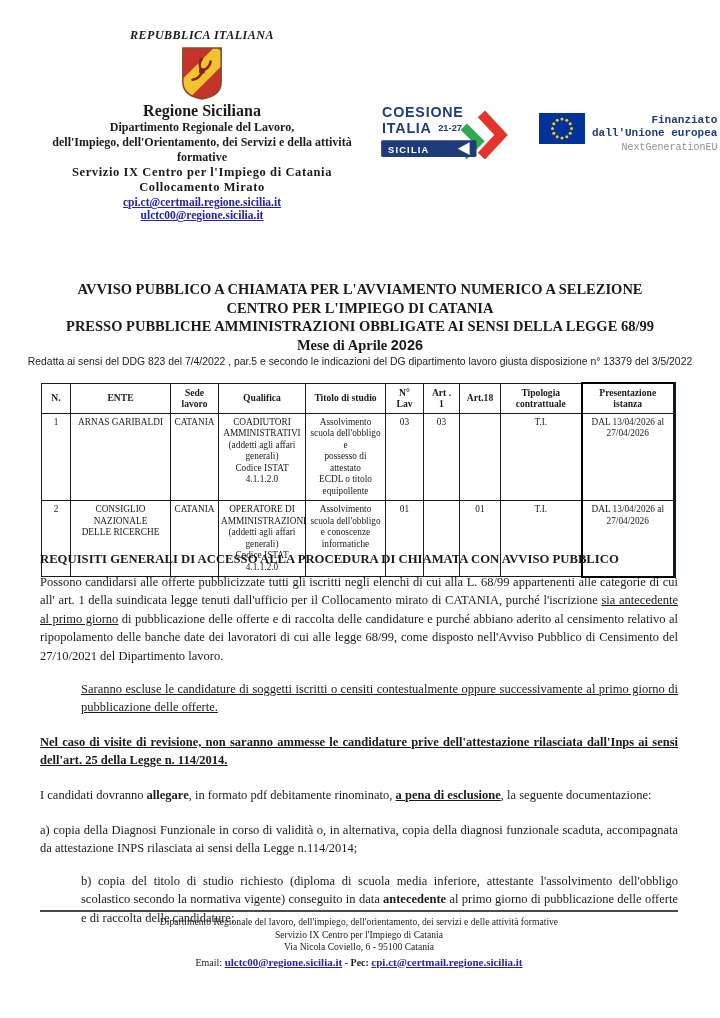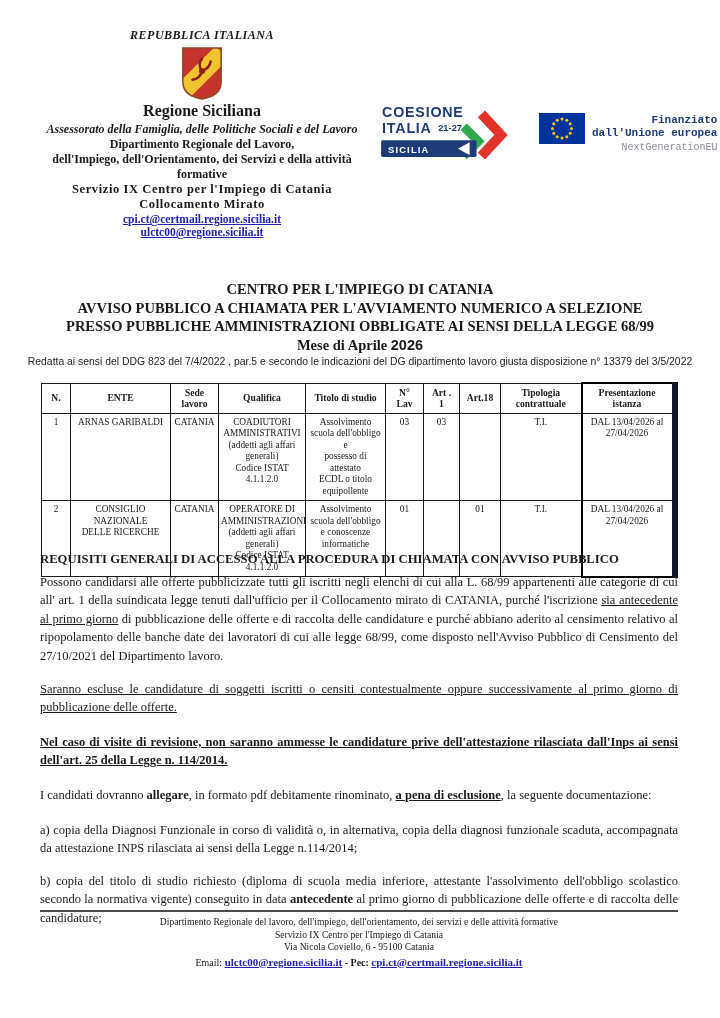--- a/index.html
+++ b/index.html
@@ -45,33 +45,33 @@
   table.offer { border-collapse:collapse; table-layout:fixed; width:633px; }
   table.offer th, table.offer td {
     border:1px solid #1a1a1a; font-size:9.3px; line-height:11.5px;
     text-align:center; vertical-align:top; padding:3px 2px; white-space:pre-line;
     overflow:hidden;
   }
   table.offer th { font-weight:bold; font-size:9.6px; vertical-align:middle; height:30px; padding:2px 1px; }
   table.offer tr.r1 td { height:65px; }
   table.offer tr.r2 td { height:63px; }
   table.offer .thickL { border-left:2px solid #000; }
-  table.offer .thickR { border-right:6px solid #0f172a; }
+  table.offer .thickR { border-right:3px solid #0f172a; }
   table.offer .thickT { border-top:2px solid #000; }
   table.offer .thickB { border-bottom:2px solid #000; }
 
   
   .body-block { position:absolute; top:550px; left:40px; width:638px; font-size:12.5px; line-height:18.6px; }
   .req-heading { font-weight:bold; font-size:12.7px; margin-bottom:4px; }
   .para { text-align:justify; }
   .para + .para { margin-top:12px; }
   .u { text-decoration:underline; }
   .b { font-weight:bold; }
   .bu { font-weight:bold; text-decoration:underline; }
-  .mt14 { margin-top:14px !important; }
+  .mt14 { margin-top:14px !important;margin-left:41px; }
   .mt16 { margin-top:16px !important; }
 
   
   .footer { position:absolute; top:910px; left:40px; width:638px; text-align:center; }
   .footer-rule { border:0; border-top:2px solid #4a4a4a; margin-bottom:4px; }
   .f-line { font-size:9.6px; line-height:12.5px; color:#222; }
   .f-contact { font-size:10px; margin-top:2px; }
   .f-link { color:#2323ad; font-weight:bold; text-decoration:underline; font-size:11px; }
   .f-pec-label { font-weight:bold;margin-top:20px; }
 </style>
@@ -98,21 +98,20 @@
             <path d="M24,26 q-2,8 -10,9"></path>
             <path d="M24,26 q-5,-7 0,-13"></path>
           </g>
           <circle cx="24" cy="26" r="3.2" fill="#8d2016"></circle>
         </g>
         <path d="M4,2 H44 V37 C44,49 35,53 24,55 C13,53 4,49 4,37 Z" fill="none" stroke="#8a4a28" stroke-width="1.6"></path>
       </svg>
     </div>
 
     <div class="region-name">Regione Siciliana</div>
-    <div class="assessorato">Assessorato della Famiglia, delle Politiche Sociali e del Lavoro</div>
     <div class="dept">Dipartimento Regionale del Lavoro,</div>
     <div class="dept">dell'Impiego, dell'Orientamento, dei Servizi e della attività formative</div>
     <div class="servizio">Servizio IX Centro per l'Impiego di Catania</div>
     <div class="colloc">Collocamento Mirato</div>
     <a class="hdr-mail" href="#">cpi.ct@certmail.regione.sicilia.it</a>
     <a class="hdr-mail" href="#">ulctc00@regione.sicilia.it</a>
   </div>
 
   <div class="hdr-right">
     <div>
@@ -148,22 +147,22 @@
       <div class="eu-texts">
         <div class="eu-fin">Finanziato</div>
         <div class="eu-fin">dall'Unione europea</div>
         <div class="eu-ngeu">NextGenerationEU</div>
       </div>
     </div>
   </div>
 
 
   <div class="title-block">
+    <div>AVVISO PUBBLICO  A CHIAMATA PER L'AVVIAMENTO NUMERICO A SELEZIONE</div>
     <div>CENTRO PER L'IMPIEGO DI CATANIA</div>
-    <div>AVVISO PUBBLICO  A CHIAMATA PER L'AVVIAMENTO NUMERICO A SELEZIONE</div>
     <div>PRESSO PUBBLICHE AMMINISTRAZIONI OBBLIGATE AI SENSI DELLA  LEGGE 68/99</div>
     <div><span>Mese di Aprile </span><span class="title-year">2026</span></div>
   </div>
   <div class="redatta">Redatta ai sensi del DDG 823 del 7/4/2022 , par.5 e secondo le indicazioni del DG dipartimento lavoro giusta disposizione  n° 13379 del 3/5/2022</div>
 
   <div class="offer-table-wrap">
     <table class="offer">
       <colgroup>
         <col style="width:29px">
           <col style="width:100px">

